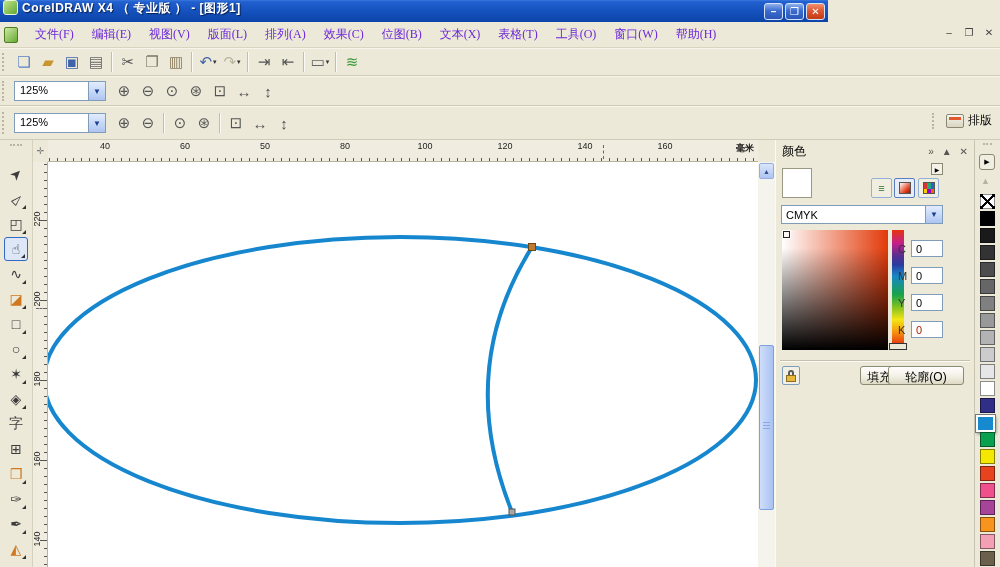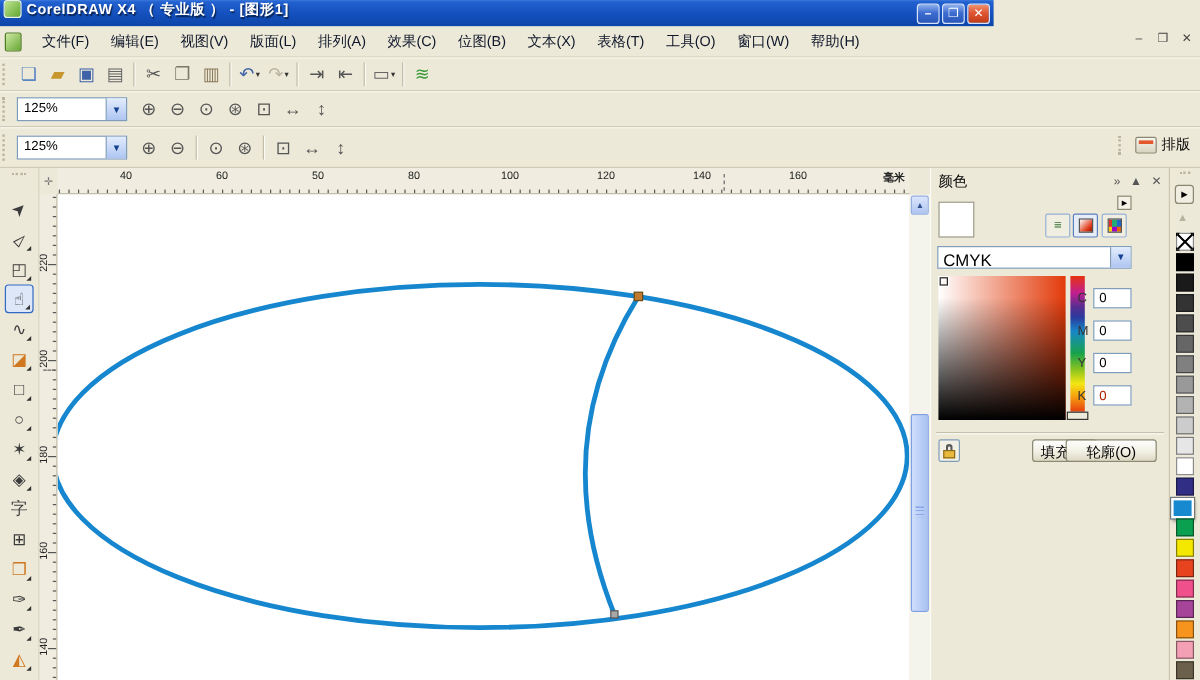--- a/index.html
+++ b/index.html
@@ -18,21 +18,21 @@
   .win-btn { width:19px; height:17px; border-radius:3px; color:#fff; font-size:10px; font-weight:bold;
     display:flex; align-items:center; justify-content:center;
     background:linear-gradient(180deg,#8fb0ec,#3c6cd0 45%,#2a56b8); border:1px solid #d6e2f8; }
   .win-btn.close { background:linear-gradient(180deg,#f0926f,#df5632 45%,#c33a17); }
 
   
   #menubar { position:absolute; left:0; top:22px; width:1000px; height:26px;
     background:#ece9d8; border-bottom:1px solid #d8d4c0; display:flex; align-items:center; }
   #menu-doc-icon { width:14px; height:16px; margin:0 8px 0 4px; border-radius:2px;
     background:linear-gradient(135deg,#cfe9a5,#67a833); border:1px solid #4c7d22; }
-  .menu-item { padding:4px 9px; color:#0f172a; cursor:default; }
+  .menu-item { padding:4px 9px; color:#6d28d9; cursor:default;font-family:Liberation Serif, serif; }
   #menu-win-ctrls { position:absolute; right:4px; top:5px; display:flex; gap:6px; color:#444; font-size:10px; }
   #menu-win-ctrls span { width:14px; text-align:center; }
 
   
   .bar { position:absolute; left:0; width:1000px; background:#ece9d8;
     border-top:1px solid #f7f5ec; border-bottom:1px solid #cfcbb8; display:flex; align-items:center; }
   #stdbar { top:48px; height:28px; }
   #zb1 { top:76px; height:30px; }
   #zb2 { top:106px; height:34px; }
   .grip { width:7px; height:70%; margin:0 3px 0 2px; border-left:2px dotted #b9b5a0; }
@@ -105,21 +105,21 @@
   #btn-viewers { left:118px; background:#e6ecf8; border-color:#5a7fc0; }
   #btn-viewers i { display:block; width:12px; height:12px; border:1px solid #555;
     background:linear-gradient(135deg,#ffffff,#e03a18 70%,#8c1a05); }
   #btn-palettes { left:142px; }
   #btn-palettes i { display:block; width:12px; height:12px; border:1px solid #555;
     background:
       linear-gradient(90deg,#d33 0 4px,#2a7 4px 8px,#26c 8px 12px) top/12px 6px no-repeat,
       linear-gradient(90deg,#fc0 0 4px,#90c 4px 8px,#e60 8px 12px) bottom/12px 6px no-repeat; }
   #model-select { position:absolute; left:5px; top:65px; width:162px; height:19px; background:#fff;
     border:1px solid #7f9db9; display:flex; }
-  #model-select .val { flex:1; font-size:14px; padding:3px 16px 0 4px; }
+  #model-select .val { flex:1; font-size:11px; padding:3px 16px 0 4px; }
   #model-select .arr { width:17px; background:linear-gradient(180deg,#e2ecfd,#aec5f2);
     border-left:1px solid #7f9db9; color:#16418e; font-size:8px; display:flex; align-items:center; justify-content:center; }
   #color-field { position:absolute; left:6px; top:90px; width:106px; height:120px;
     background:linear-gradient(to top,#000 0%,rgba(0,0,0,0) 85%),linear-gradient(90deg,#ffffff,#e23a0a); }
   #field-marker { position:absolute; left:1px; top:1px; width:7px; height:7px;
     border:1px solid #222; box-shadow:0 0 0 1px #fff; background:transparent; }
   #hue-bar { position:absolute; left:116px; top:90px; width:12px; height:115px;
     background:linear-gradient(180deg,#e6320f 0%,#c21f8e 12%,#5b2d90 22%,#2b3a9e 30%,#1787c8 40%,#17a24b 56%,#8cc41e 68%,#f4e613 78%,#f59a0e 88%,#e6320f 100%); }
   #hue-handle { position:absolute; left:113px; top:203px; width:18px; height:7px;
     background:#ece9d8; border:1px solid #333; }

